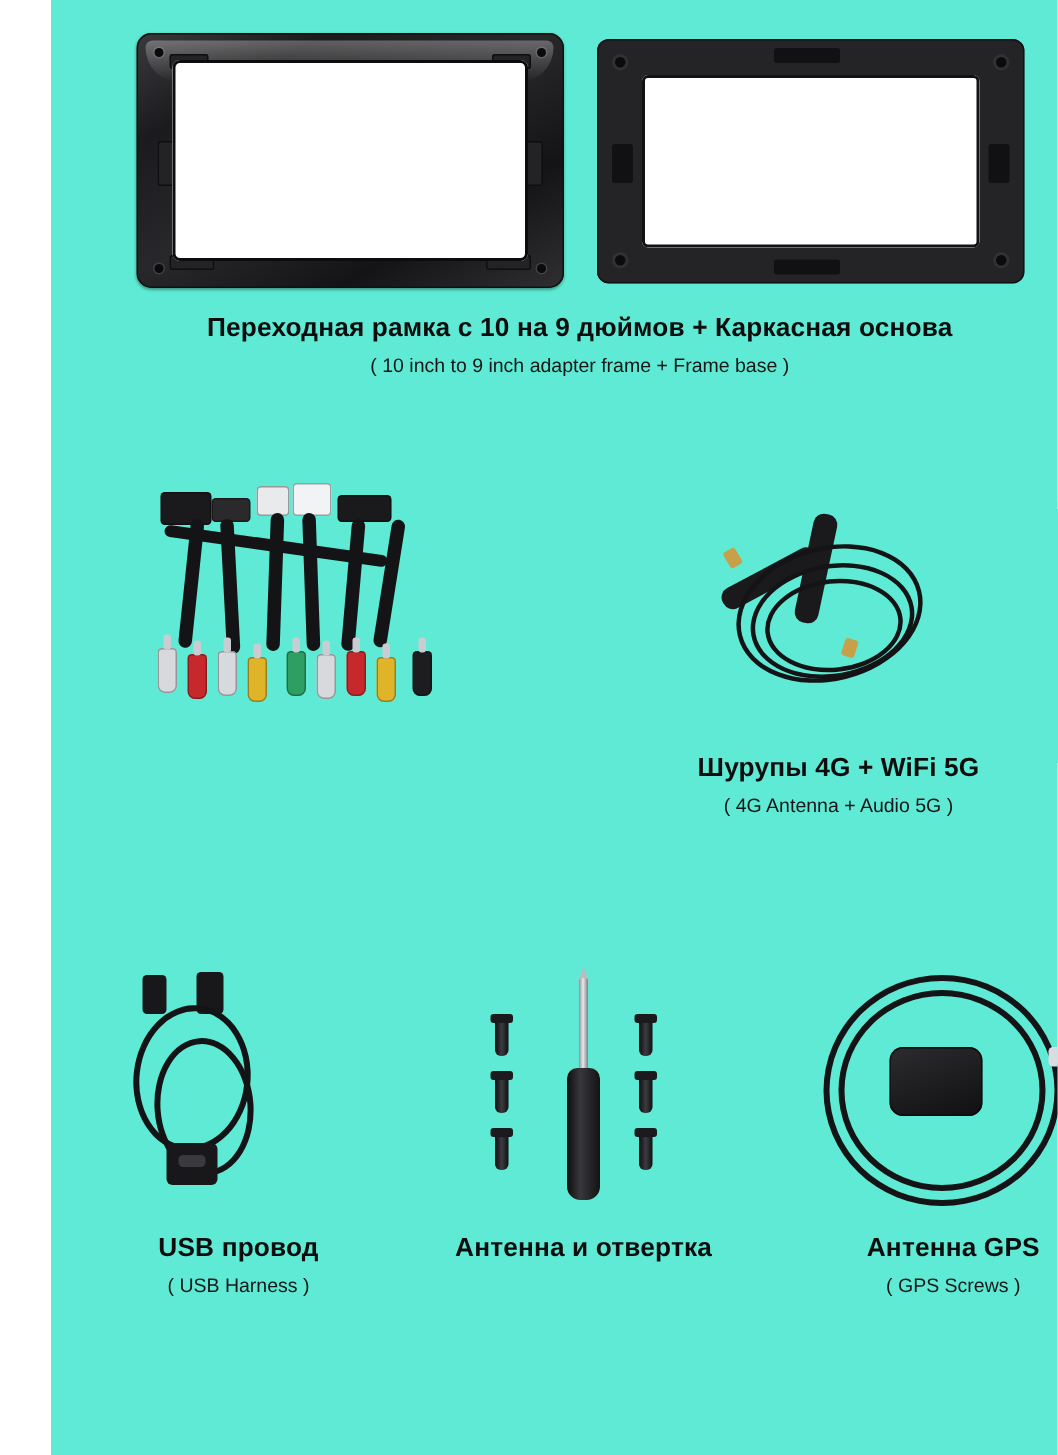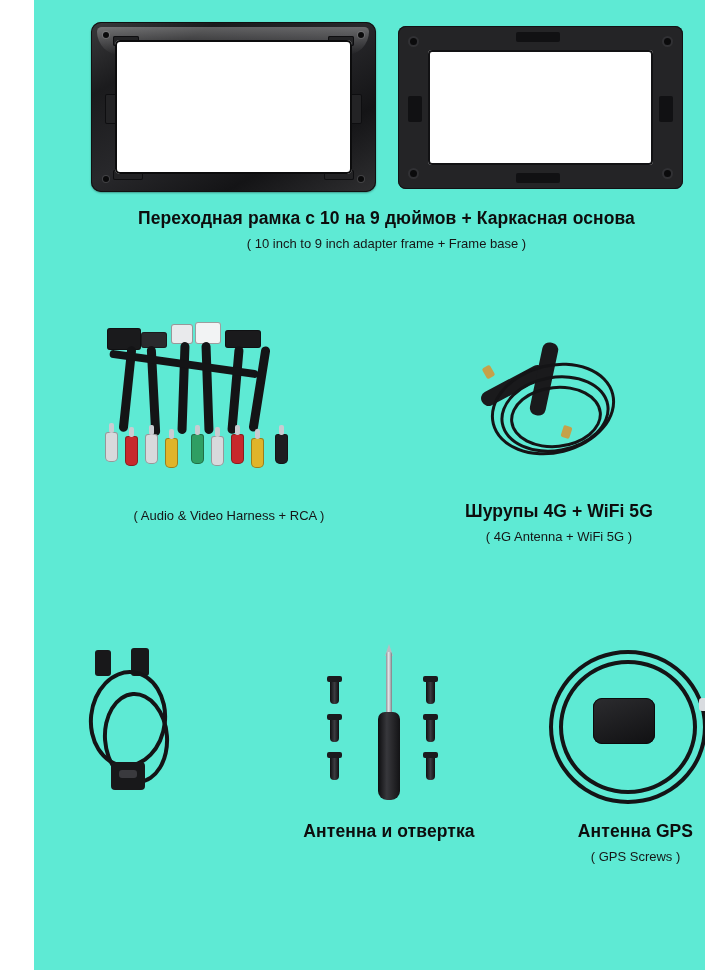--- a/index.html
+++ b/index.html
@@ -386,52 +386,55 @@
         <div class="rca" style="left:46px;top:116px;background:#c7282c"></div>
         <div class="rca" style="left:66px;top:114px;background:#d8d9dc"></div>
         <div class="rca" style="left:86px;top:118px;background:#e0b429"></div>
         <div class="rca" style="left:112px;top:114px;background:#2f9e63"></div>
         <div class="rca" style="left:132px;top:116px;background:#d8d9dc"></div>
         <div class="rca" style="left:152px;top:114px;background:#c7282c"></div>
         <div class="rca" style="left:172px;top:118px;background:#e0b429"></div>
         <div class="rca" style="left:196px;top:114px;background:#1d1d20"></div>
       </div>
       <div class="caption-block" style="margin-top:6px">
-        <div class="caption-en">( Audio &amp; Video Harness + RCA )</div>
       </div>
     </div>
 
     <div class="cell row2-c2">
       <div class="art antenna">
         <div class="ant-body" style="left:34px;top:58px;width:70px;height:15px;transform:rotate(-28deg)"></div>
         <div class="ant-body" style="left:92px;top:22px;width:16px;height:74px;transform:rotate(12deg)"></div>
         <div class="ant-tip" style="left:40px;top:46px;transform:rotate(-30deg)"></div>
         <div class="ant-tip" style="left:118px;top:106px;transform:rotate(18deg)"></div>
         <div class="ant-cable" style="left:46px;top:44px;width:120px;height:84px;transform:rotate(-14deg)"></div>
         <div class="ant-cable" style="left:56px;top:56px;width:104px;height:70px;transform:rotate(-10deg)"></div>
         <div class="ant-cable" style="left:66px;top:66px;width:86px;height:56px;transform:rotate(-6deg)"></div>
       </div>
       <div class="caption-block" style="margin-top:6px">
         <div class="caption-ru">Шурупы 4G + WiFi 5G</div>
-        <div class="caption-en">( 4G Antenna + WiFi 5G )</div>
+        <div class="caption-en">( 4G Antenna + Audio 5G )</div>
       </div>
     </div>
 
   </div>
 
   <div class="row3">
 
     <div class="cell row3-c1">
       <div class="art usb">
         <div class="usb-head" style="left:26px;top:10px;width:16px;height:26px"></div>
         <div class="usb-head" style="left:62px;top:8px;width:18px;height:28px"></div>
         <div class="usb-cable" style="left:20px;top:30px;width:70px;height:90px;transform:rotate(6deg)"></div>
         <div class="usb-cable" style="left:34px;top:52px;width:58px;height:84px;transform:rotate(-4deg)"></div>
         <div class="usb-head" style="left:42px;top:122px;width:34px;height:28px;border-radius:4px"></div>
         <div class="usb-head" style="left:50px;top:130px;width:18px;height:8px;background:#3a3a3e"></div>
+      </div>
+      <div class="caption-block" style="margin-top:6px">
+        <div class="caption-ru">USB провод</div>
+        <div class="caption-en">( USB Harness )</div>
       </div>
     </div>
 
     <div class="cell row3-c2">
       <div class="art driver">
         <div class="dr-tip"></div>
         <div class="dr-shaft"></div>
         <div class="dr-handle"></div>
         <div class="screw" style="left:36px;top:40px"></div>
         <div class="screw" style="left:132px;top:40px"></div>

